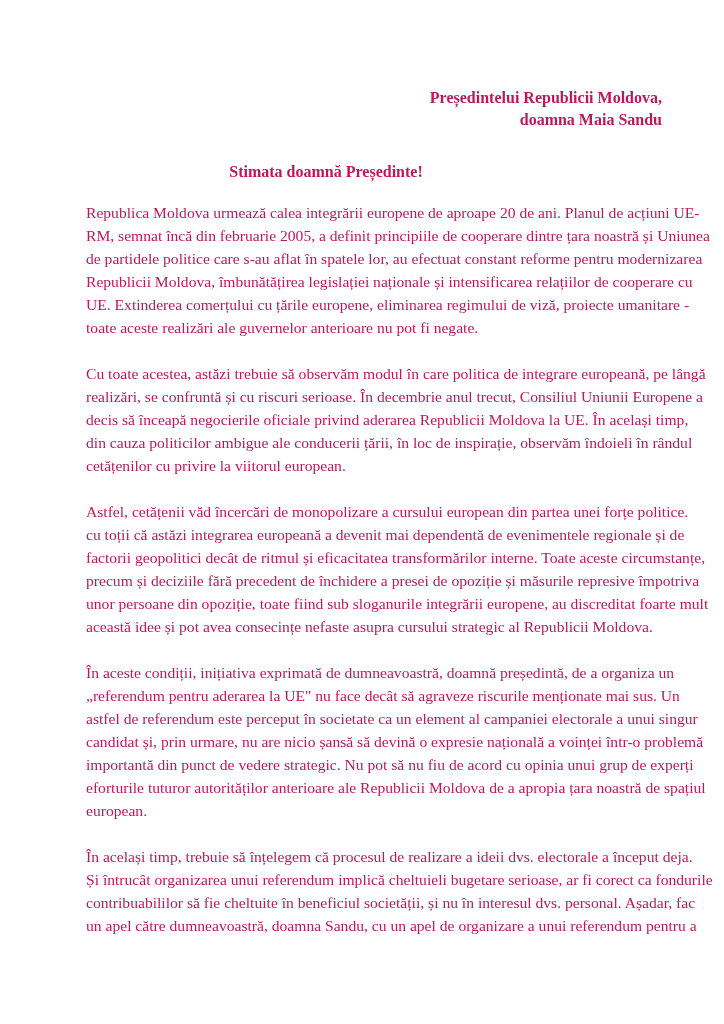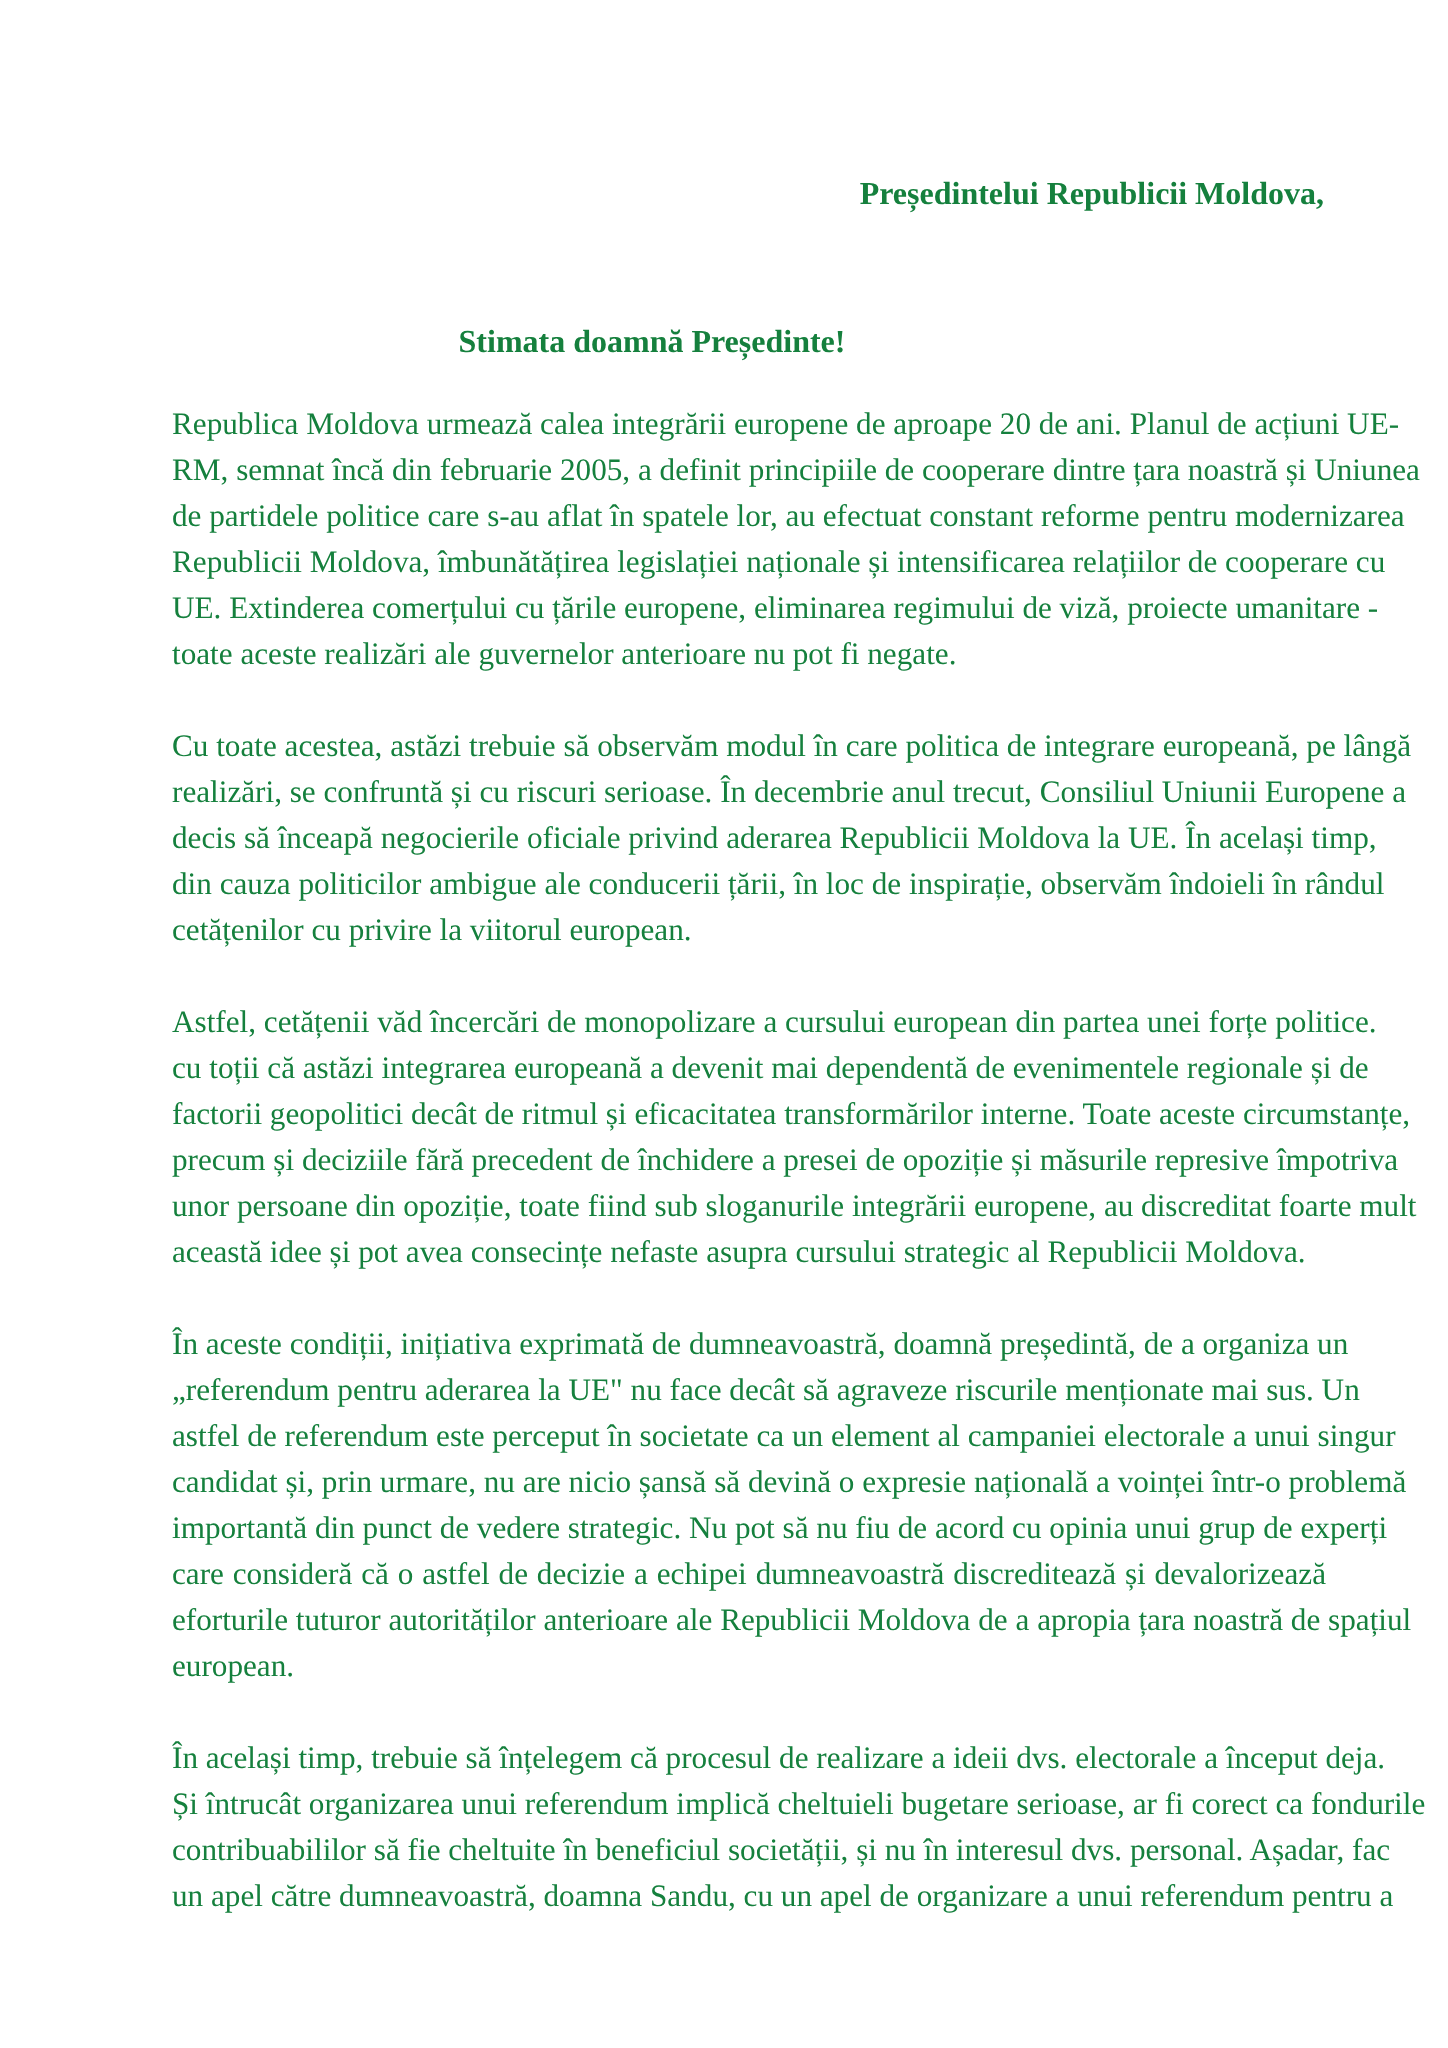--- a/index.html
+++ b/index.html
@@ -1,19 +1,19 @@
 <!DOCTYPE html>
 <html><head>
 <meta charset="utf-8">
 <style>
   html, body { margin: 0; padding: 0; background: #ffffff; }
   body { width: 724px; height: 1024px; overflow: hidden; position: relative; }
   .page {
     position: absolute; left: 0; top: 0; width: 724px; height: 1024px;
-    background: #ffffff; color: #15803d;
+    background: #ffffff; color: #be185d;
     font-family: "Liberation Serif", "DejaVu Serif", serif;
   }
   .addressee {
     position: absolute; right: 62px; top: 87px; text-align: right;
     font-weight: bold; font-size: 16px; line-height: 22px;
   }
   .salutation {
     position: absolute; left: 0; width: 652px; top: 161px; text-align: center;
     font-weight: bold; font-size: 16px; line-height: 22px;
   }
@@ -28,20 +28,21 @@
     display: block; text-align: justify; text-align-last: justify; white-space: nowrap;
   }
   .line.last { text-align-last: left; }
 </style>
 </head>
 <body>
 
 <div class="page">
   <div class="addressee">
     <div>Președintelui Republicii Moldova,</div>
+    <div>doamna Maia Sandu</div>
   </div>
 
   <div class="salutation">Stimata doamnă Președinte!</div>
 
   <div class="body" id="letter-body">
       <p class="para">
         <span class="line">Republica Moldova urmează calea integrării europene de aproape 20 de ani. Planul de acțiuni UE-</span>
         <span class="line">RM, semnat încă din februarie 2005, a definit principiile de cooperare dintre țara noastră și Uniunea</span>
         <span class="line">de partidele politice care s-au aflat în spatele lor, au efectuat constant reforme pentru modernizarea</span>
         <span class="line">Republicii Moldova, îmbunătățirea legislației naționale și intensificarea relațiilor de cooperare cu</span>
@@ -62,21 +63,20 @@
         <span class="line">precum și deciziile fără precedent de închidere a presei de opoziție și măsurile represive împotriva</span>
         <span class="line">unor persoane din opoziție, toate  fiind sub sloganurile integrării europene, au discreditat foarte mult</span>
         <span class="line last">această idee și pot avea consecințe nefaste asupra cursului strategic al Republicii Moldova.</span>
       </p>
       <p class="para">
         <span class="line">În aceste condiții, inițiativa exprimată de dumneavoastră, doamnă președintă, de a organiza un</span>
         <span class="line">„referendum pentru aderarea la UE" nu face decât să agraveze riscurile menționate mai sus. Un</span>
         <span class="line">astfel de referendum este perceput în societate ca un element al campaniei electorale a unui singur</span>
         <span class="line">candidat și, prin urmare, nu are nicio șansă să devină o expresie națională a voinței într-o problemă</span>
         <span class="line">importantă din punct de vedere strategic. Nu pot să nu fiu de acord cu opinia unui grup de experți</span>
-        <span class="line">care consideră că o astfel de decizie a echipei dumneavoastră discreditează și devalorizează</span>
         <span class="line">eforturile tuturor autorităților anterioare ale Republicii Moldova de a apropia țara noastră de spațiul</span>
         <span class="line last">european.</span>
       </p>
       <p class="para">
         <span class="line">În același timp, trebuie să înțelegem că procesul de realizare a ideii dvs. electorale a început deja.</span>
         <span class="line">Și întrucât organizarea unui referendum implică cheltuieli bugetare serioase, ar fi corect ca fondurile</span>
         <span class="line">contribuabililor să fie cheltuite în beneficiul societății, și nu în interesul dvs. personal. Așadar, fac</span>
         <span class="line">un apel către dumneavoastră, doamna Sandu, cu un apel de organizare a unui referendum pentru a</span>
       </p>
     </div>

